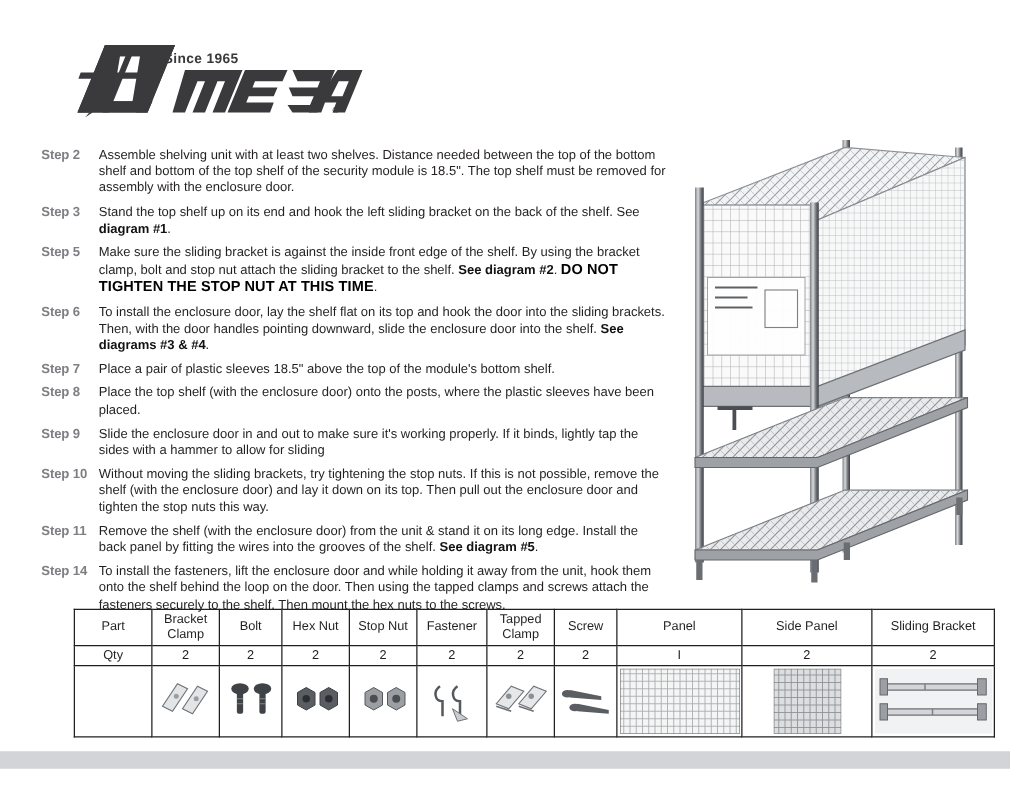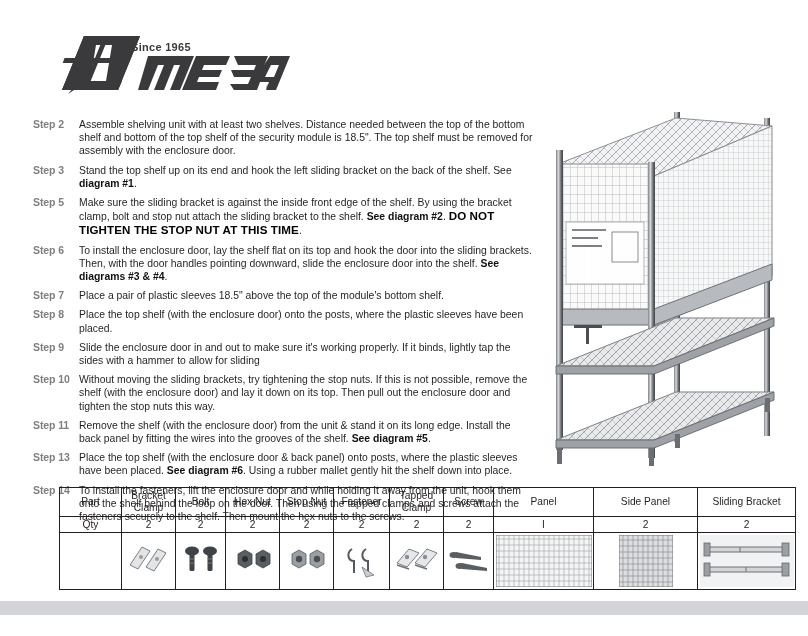--- a/index.html
+++ b/index.html
@@ -208,24 +208,20 @@
       <div class="step-label">Step 9</div>
       <div class="step-text">Slide the enclosure door in and out to make sure it's working properly.  If it binds, lightly tap the sides with a hammer to allow for sliding</div>
     </div>
     <div class="step-row">
       <div class="step-label">Step 10</div>
       <div class="step-text">Without moving the sliding brackets, try tightening the stop nuts.  If this is not possible, remove the shelf (with the enclosure door) and lay it down on its top. Then pull out the enclosure door and tighten the stop nuts this way.</div>
     </div>
     <div class="step-row">
       <div class="step-label">Step 11</div>
       <div class="step-text">Remove the shelf (with the enclosure door) from the unit &amp; stand  it on its long edge.  Install the back panel by fitting the wires into the grooves of the shelf. <b>See diagram #5</b>.</div>
-    </div>
-    <div class="step-row">
-      <div class="step-label">Step 13</div>
-      <div class="step-text">Place the top shelf (with the enclosure door &amp; back panel) onto posts, where the plastic sleeves have been placed. <b>See diagram #6</b>.  Using a rubber mallet gently hit the shelf down into place.</div>
     </div>
     <div class="step-row">
       <div class="step-label">Step 14</div>
       <div class="step-text">To install the fasteners, lift the enclosure door and while holding it away from the unit, hook them onto the shelf behind the loop on the door. Then using the tapped clamps and screws attach the fasteners securely to the shelf. Then mount the hex nuts to the screws.</div>
     </div>
   </div>
 
 <div class="product-photo">
   <svg width="268" height="368" viewBox="0 0 268 368">
     <defs>

